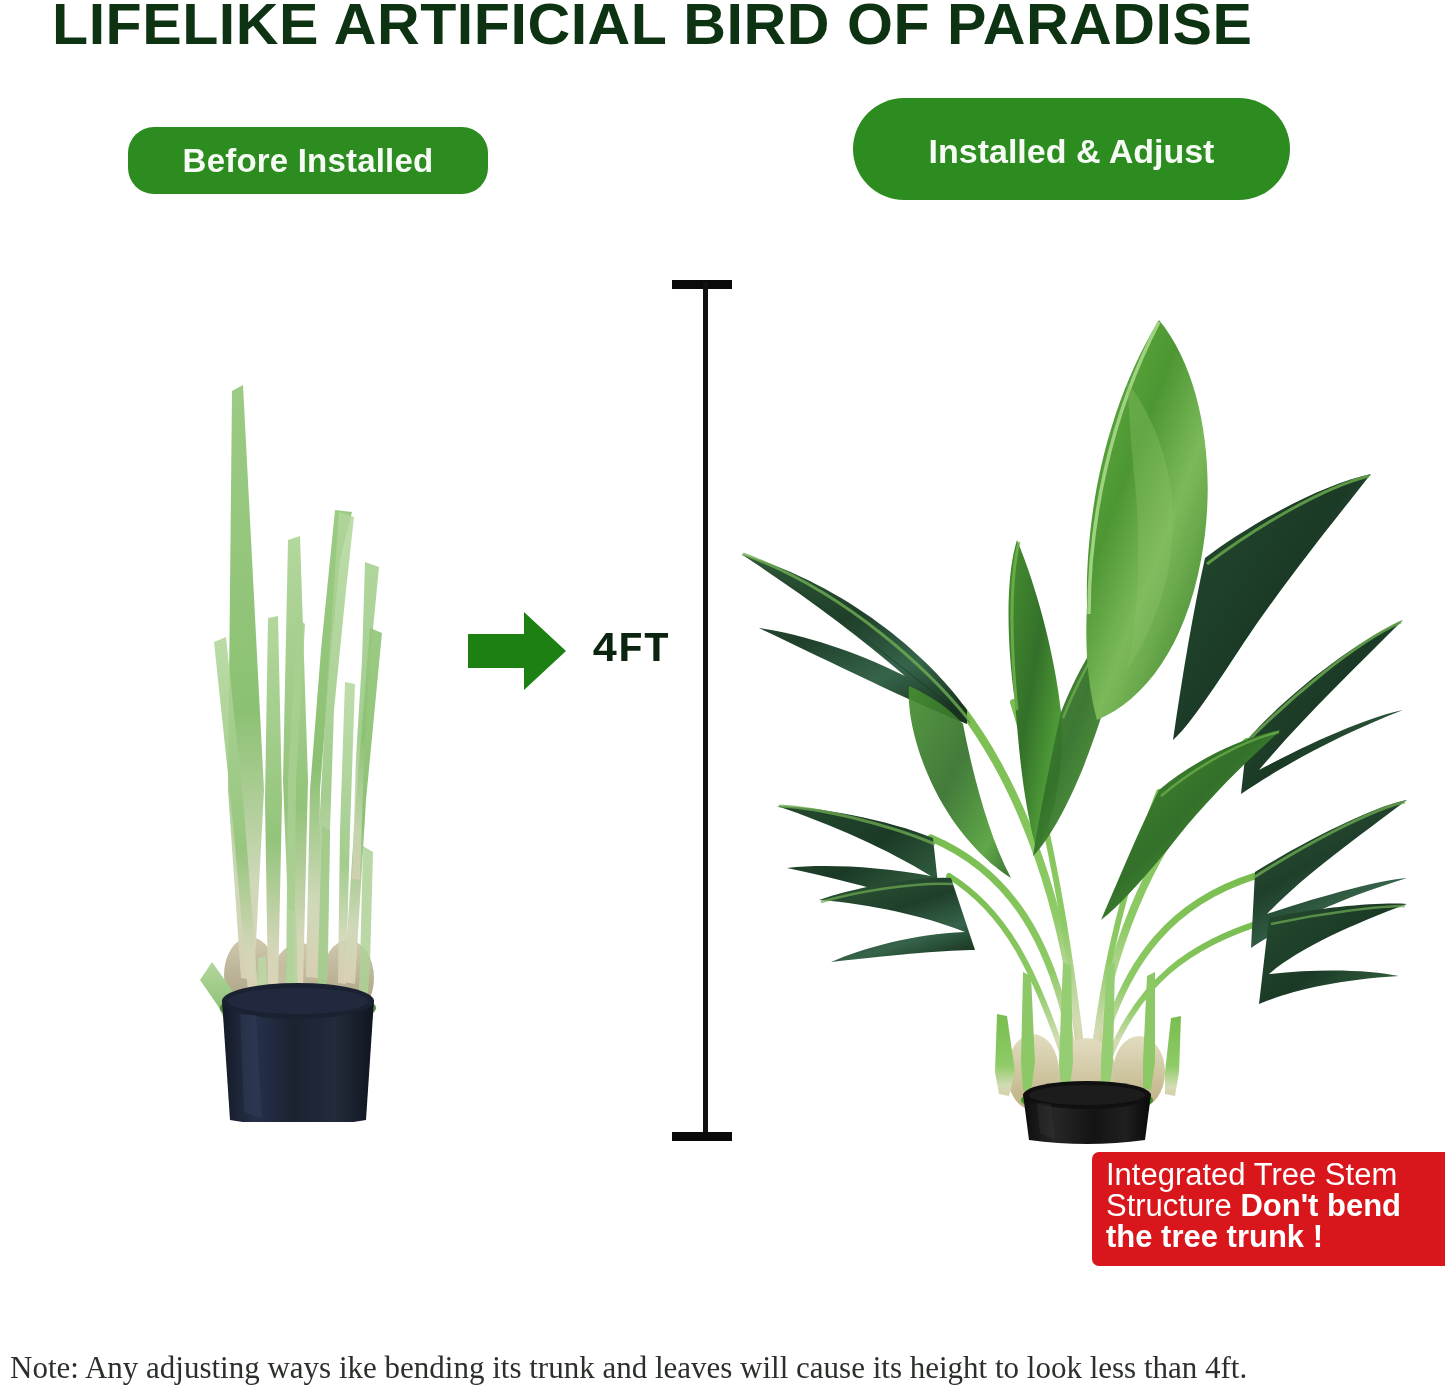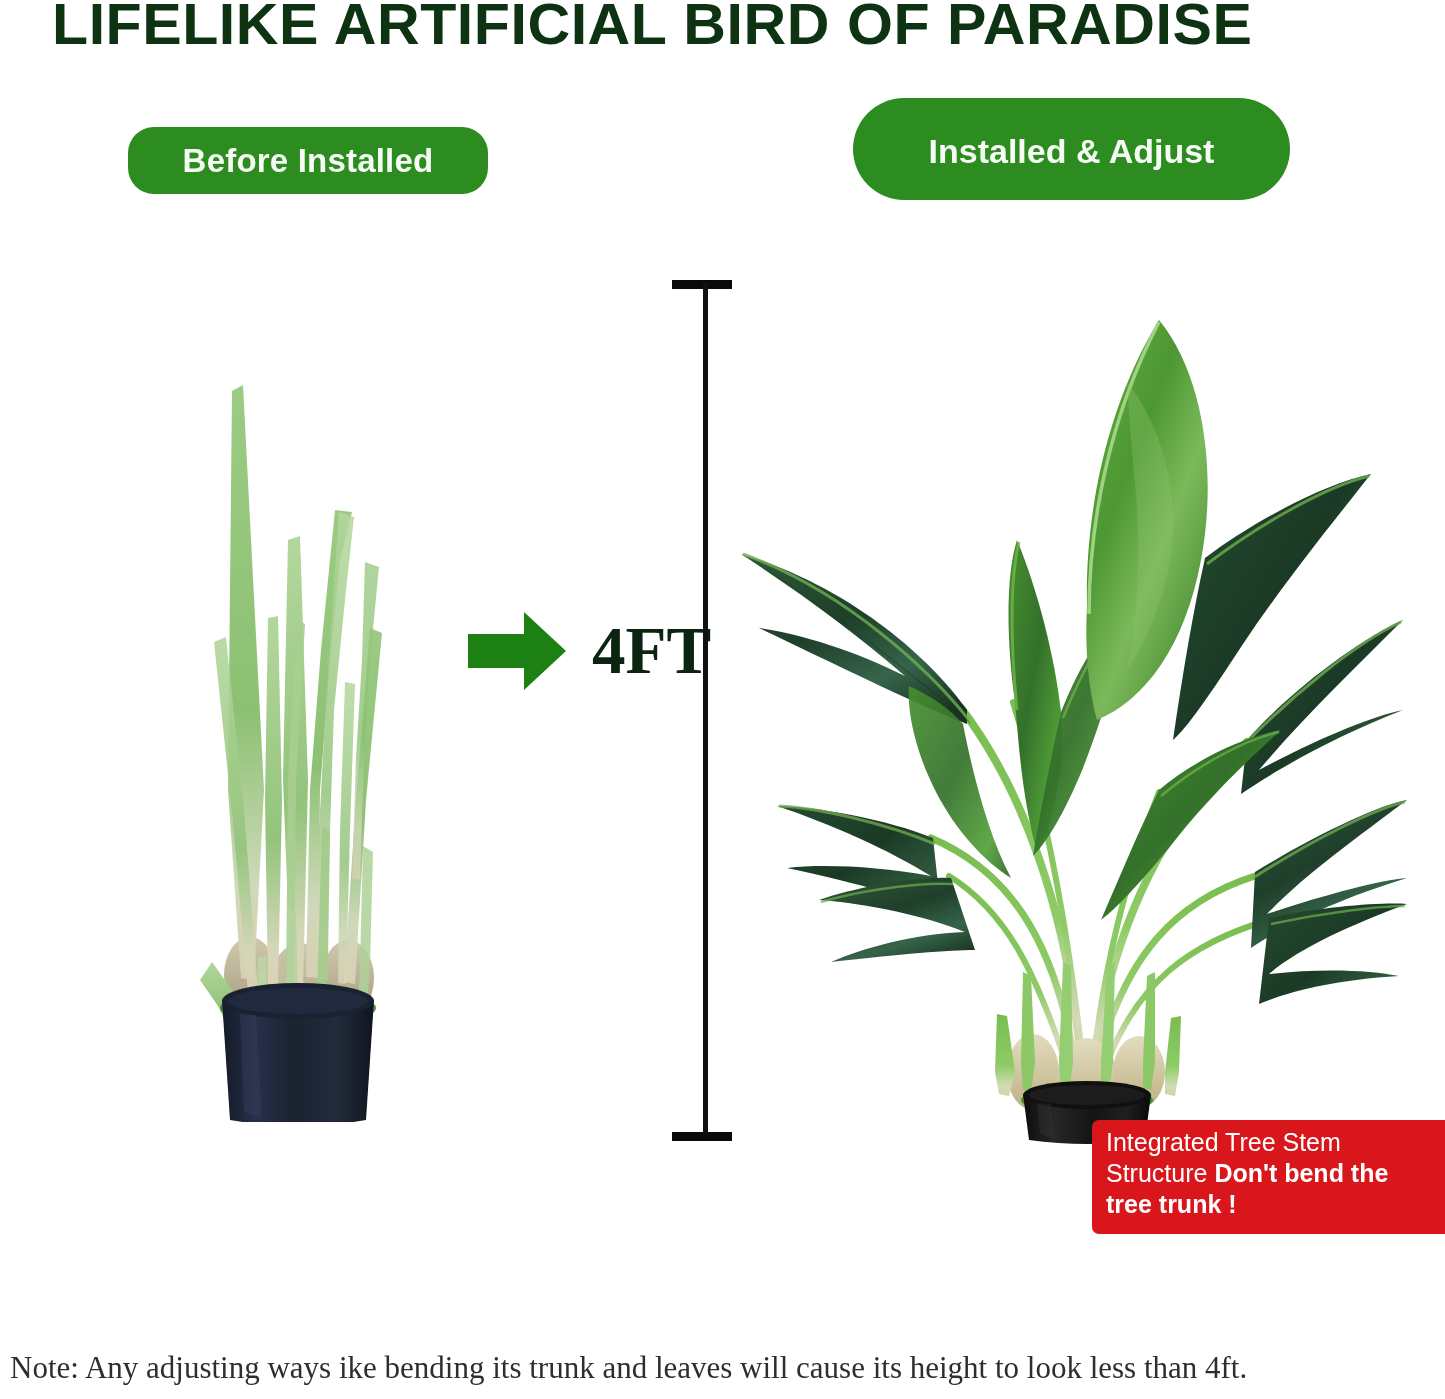--- a/index.html
+++ b/index.html
@@ -62,23 +62,23 @@
   
   #arrow-right-icon {
     position:absolute;
     left:468px; top:612px;
     width:98px; height:78px;
   }
   #height-label {
     position:absolute;
     left:592px; top:622px;
     color:#0b2410;
-    font-family:Liberation Serif, serif;
+    font-family:Liberation Mono, monospace;
     font-weight:bold;
-    font-size:67px;
+    font-size:43px;
     line-height:56px;
     letter-spacing:0px;
     white-space:nowrap;
   }
 
   
   #measure-bar { position:absolute; left:672px; top:278px; width:64px; height:866px; }
   #measure-bar .stem {
     position:absolute; left:31px; top:4px; width:5px; height:858px;
     background:#111111;
@@ -90,28 +90,28 @@
   #measure-bar .cap.bottom { top:854px; }
 
   
   #plant-before { position:absolute; left:170px; top:360px; width:256px; height:762px; }
   #plant-after  { position:absolute; left:735px; top:272px; width:672px; height:872px; }
   #plant-before svg, #plant-after svg { display:block; width:100%; height:100%; }
 
   
   #warning-badge {
     position:absolute;
-    left:1092px; top:1120px;
+    left:1092px; top:1152px;
     width:353px; height:114px;
     background:#d8161c;
     border-radius:7px 0 0 7px;
     box-sizing:border-box;
     padding:7px 12px 6px 14px;
     color:#ffffff;
-    font-size:25px;
+    font-size:31px;
     line-height:31px;
     font-family:"Liberation Sans", sans-serif;
   }
   #warning-badge .reg { font-weight:normal; }
   #warning-badge .strong { font-weight:bold; }
 
   
   #footer-note {
     position:absolute;
     left:10px; top:1348px;

